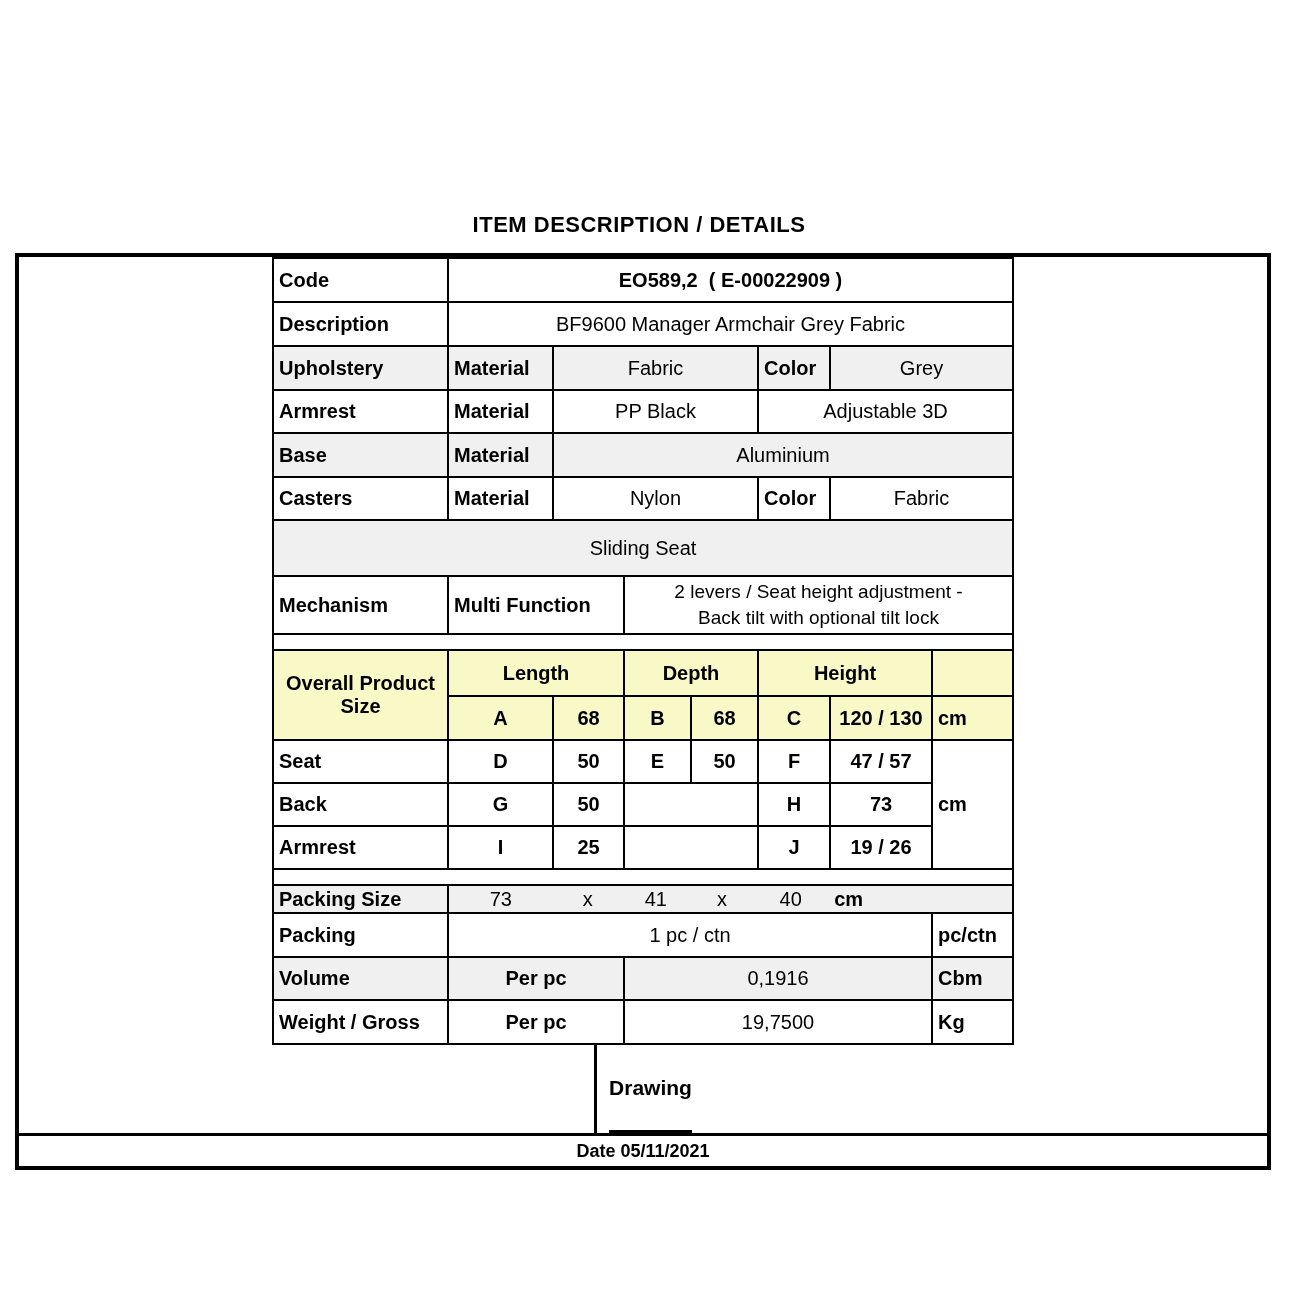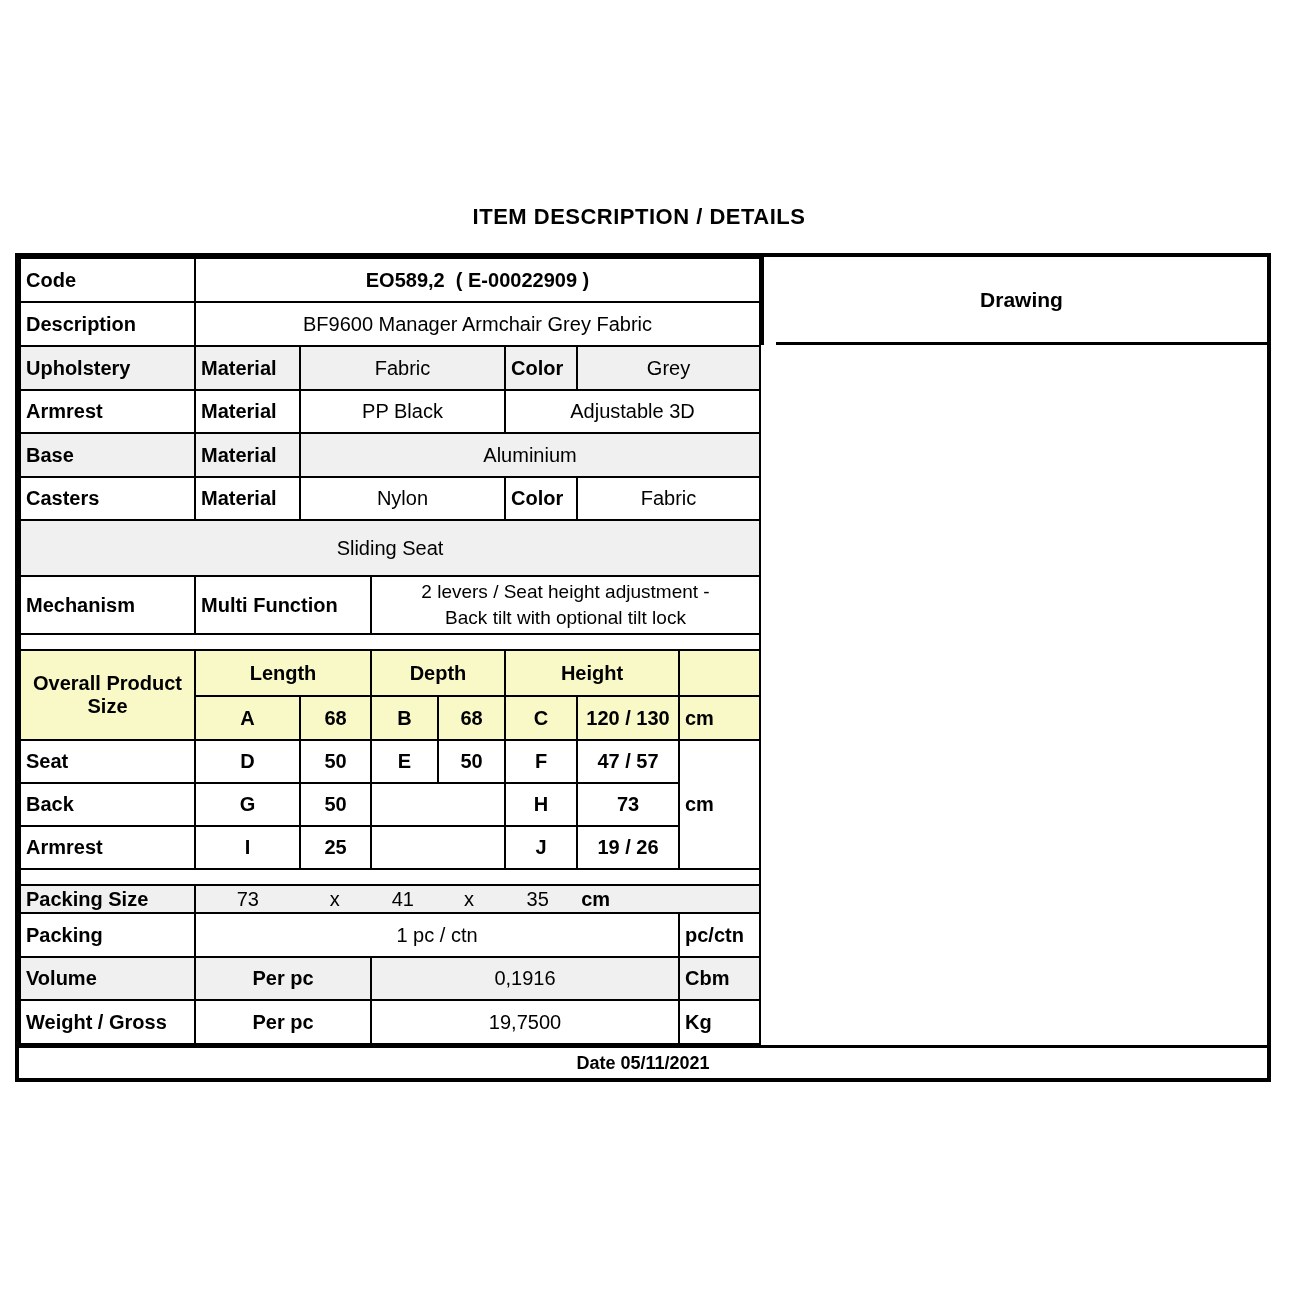--- a/index.html
+++ b/index.html
@@ -1,22 +1,22 @@
 <!DOCTYPE html>
 <html style="--row-grey: #f0f0f0; --row-yellow: #f9f9c8; --ink: #000000; --paper: #ffffff;"><head>
 <meta charset="utf-8">
 <style>
   :root{
     --row-grey:#f0f0f0; --row-yellow:#f9f9c8; --ink:#000000; --paper:#ffffff;
   }
   html,body{margin:0;padding:0;background:var(--paper);}
   body{width:1300px;height:1300px;position:relative;font-family:"Liberation Sans",sans-serif;color:var(--ink);}
-  .page-title{position:absolute;top:204px;left:15px;width:1248px;text-align:center;font-weight:bold;font-size:22px;letter-spacing:.5px;}
+  .page-title{position:absolute;top:212px;left:15px;width:1248px;text-align:center;font-weight:bold;font-size:22px;letter-spacing:.5px;}
   .sheet{position:absolute;top:253px;left:15px;width:1248px;border:4px solid var(--ink);background:var(--paper);}
-  .main{display:flex;align-items:flex-start;}
+  .main{display:flex;align-items:center;flex-direction:column;}
   table.spec{width:740px;border-collapse:collapse;table-layout:fixed;flex:0 0 auto;}
   table.spec td{border:2px solid var(--ink);font-size:20px;padding:0 5px;overflow:hidden;}
   td.lbl{font-weight:bold;text-align:left;}
   td.ctr{text-align:center;}
   td.bold{font-weight:bold;}
   td.unit{font-weight:bold;text-align:left;}
   tr.grey td{background:var(--row-grey);}
   tr.yellow td{background:var(--row-yellow);}
   tr.spacer td{height:14px;padding:0;}
   .code-val{white-space:pre;}
@@ -151,21 +151,21 @@
             <td colspan="8"></td>
           </tr>
       <tr style="height:28px" class="grey">
         <td class="lbl">Packing Size</td>
         <td colspan="7" style="padding:0">
           <div class="pack-flex">
             <span class="w1">73</span>
             <span class="w2">x</span>
             <span class="w3">41</span>
             <span class="w4">x</span>
-            <span class="w5">35</span>
+            <span class="w5">40</span>
             <span class="wu">cm</span>
           </div>
         </td>
       </tr>
       <tr style="height:44px">
         <td class="lbl">Packing</td>
         <td colspan="6" class="ctr">1 pc / ctn</td>
         <td class="unit">pc/ctn</td>
       </tr>
       <tr style="height:43px" class="grey">

